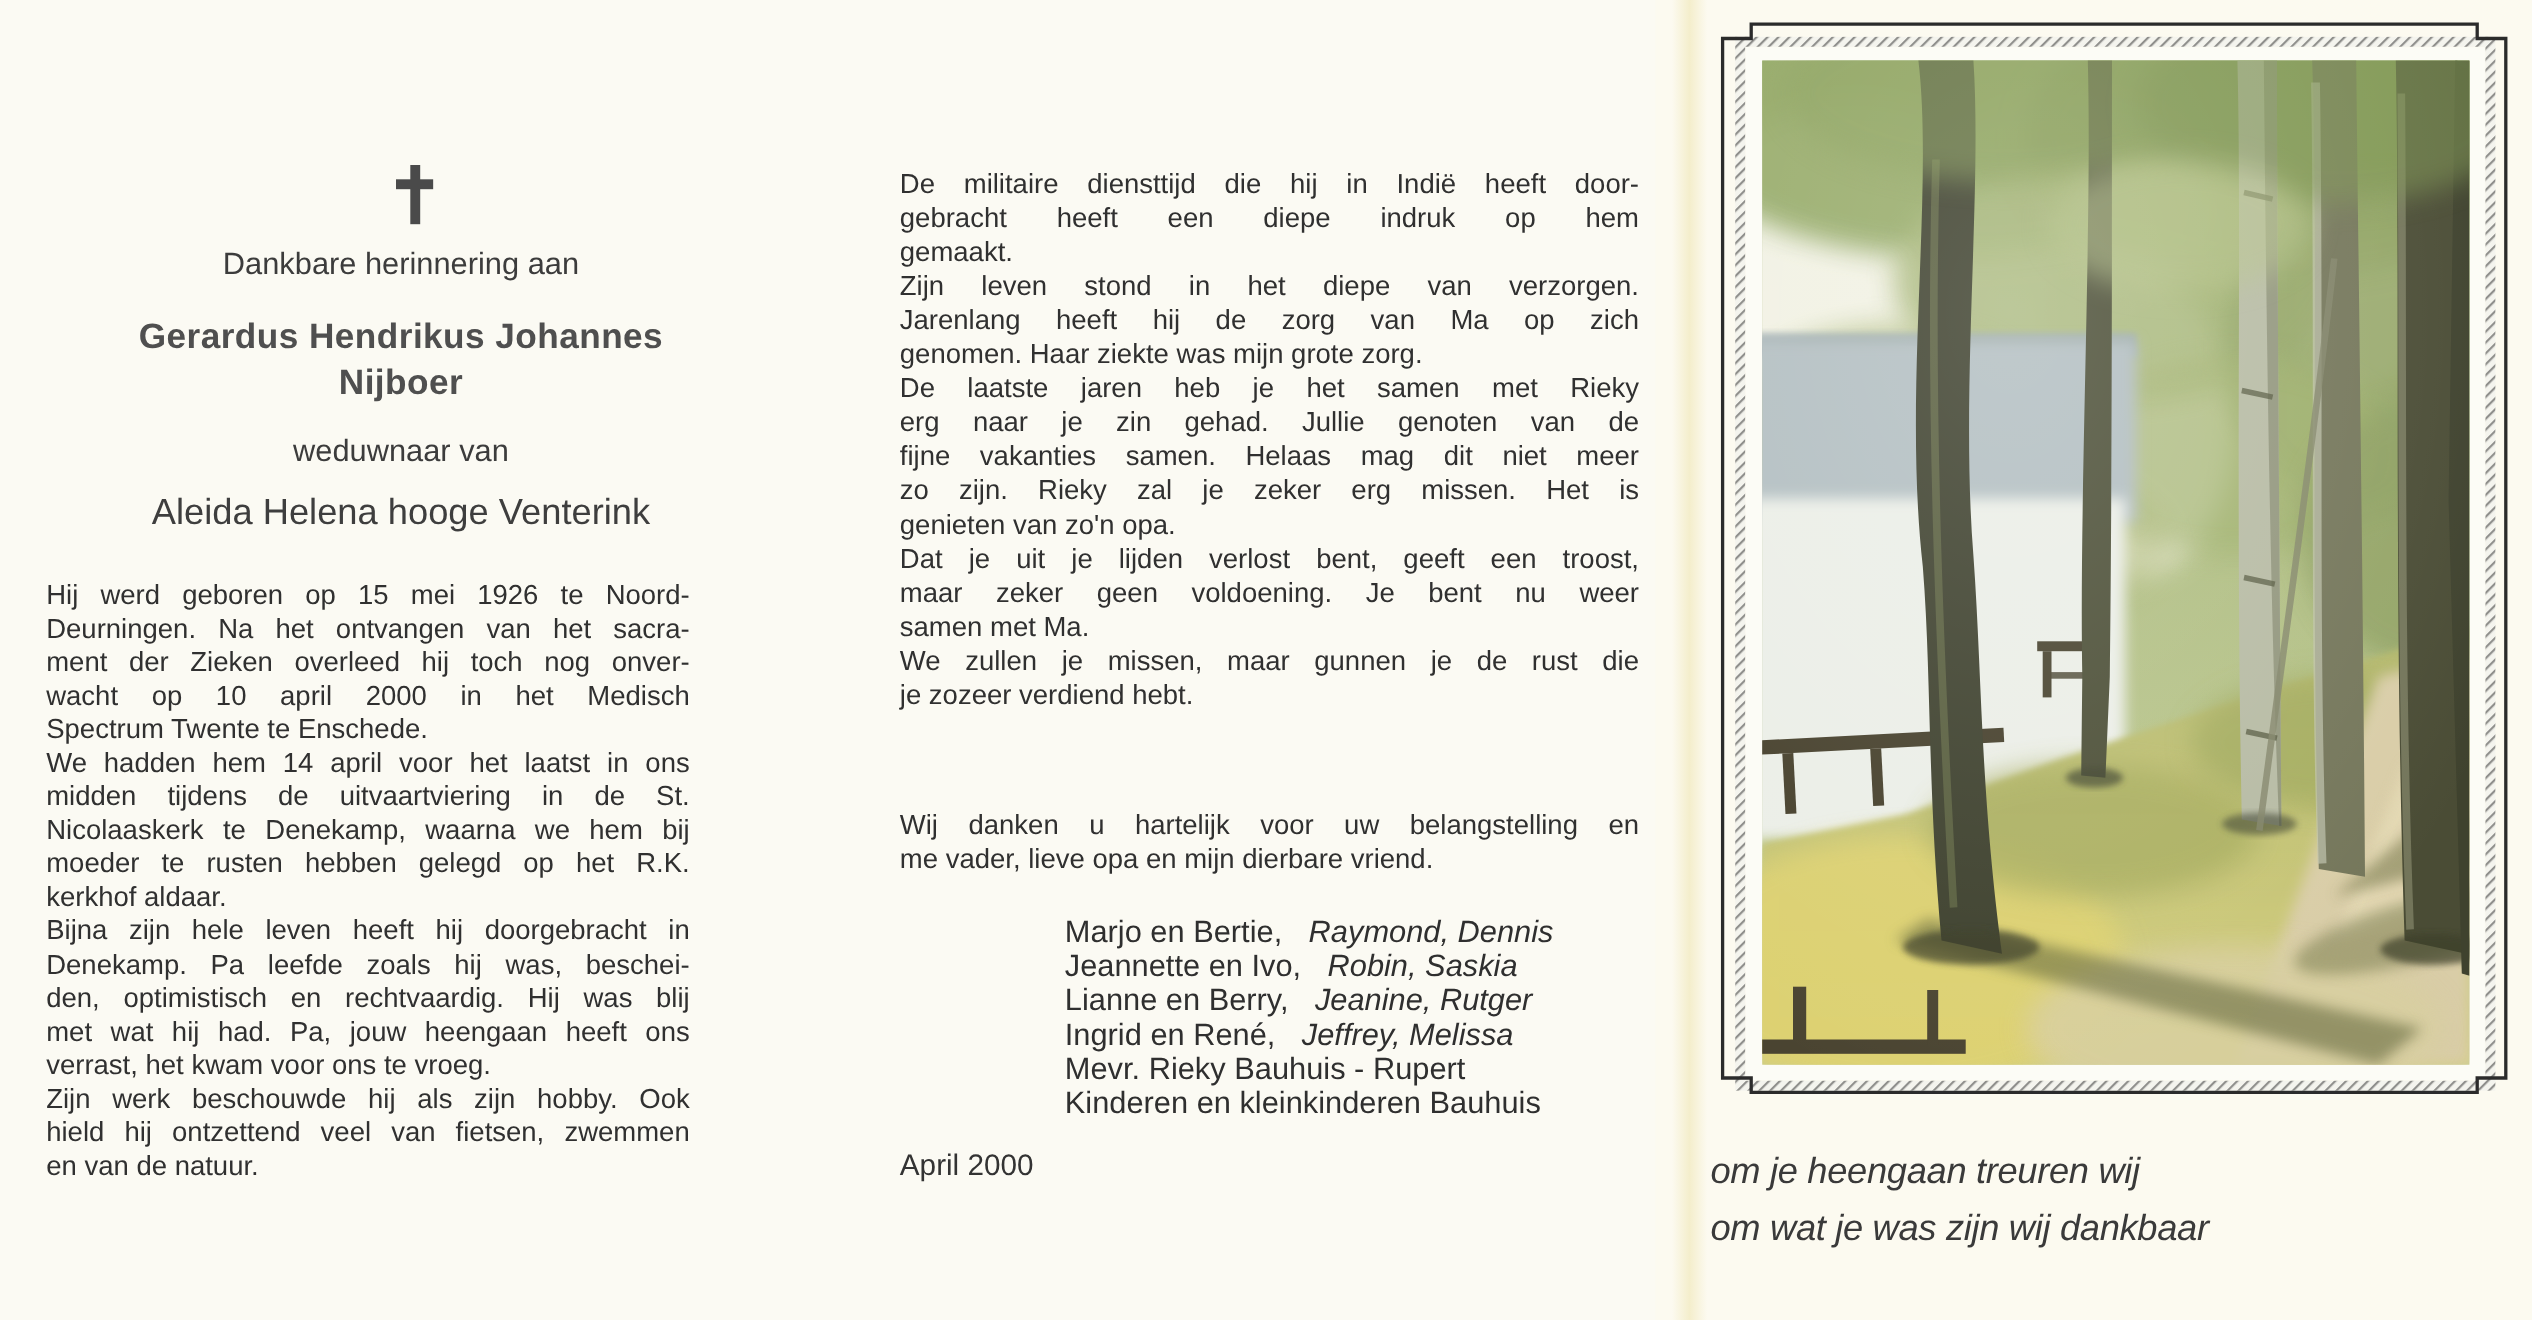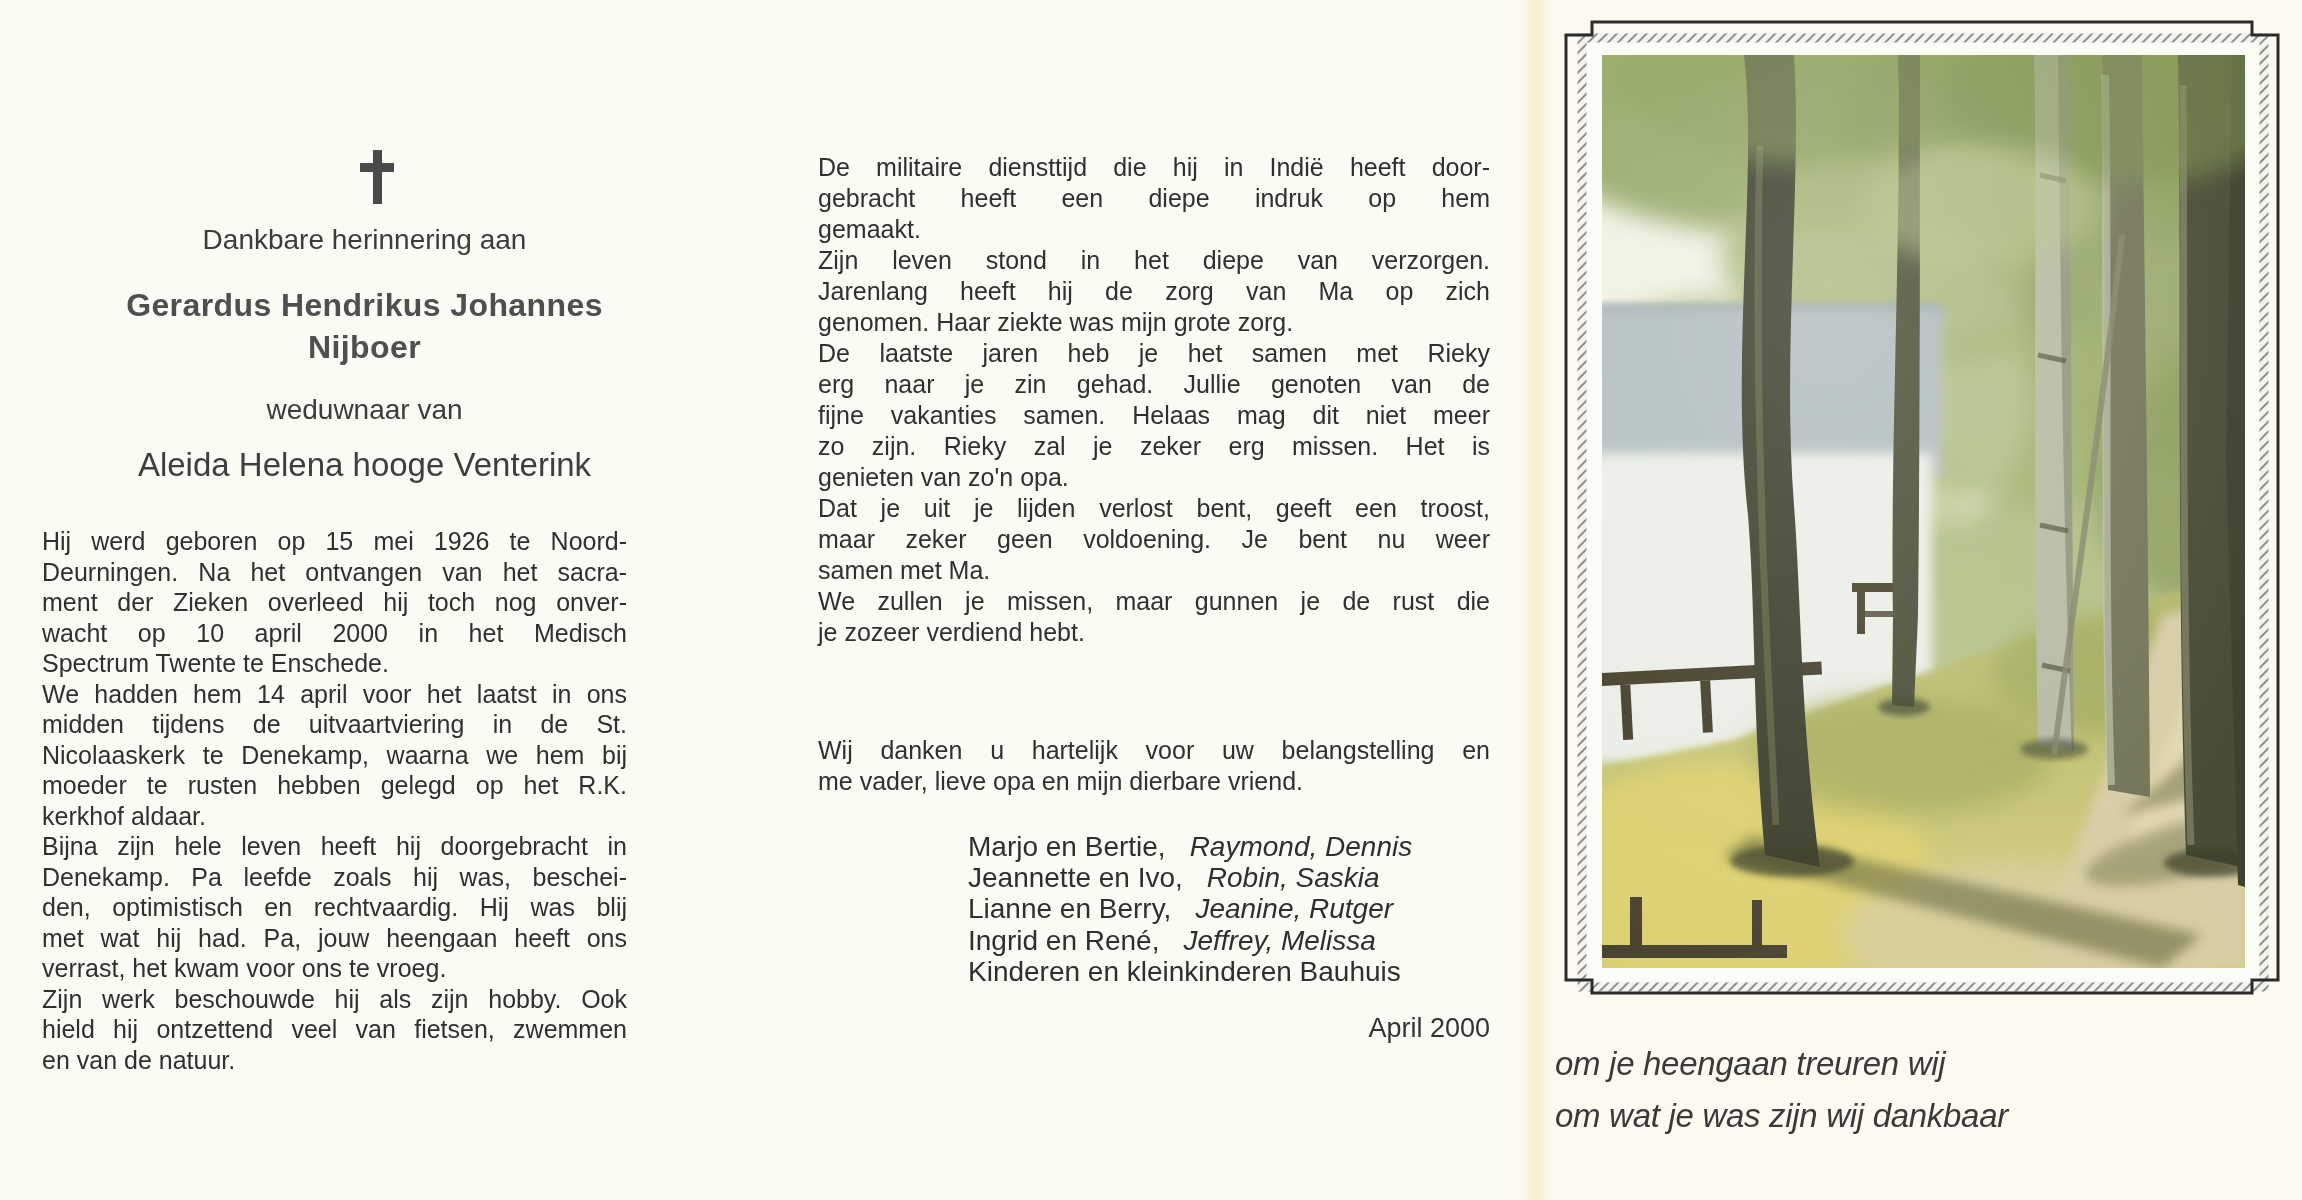--- a/index.html
+++ b/index.html
@@ -19,21 +19,21 @@
   .first-body{margin-top:42px;}
   .gap-top{}
   .body-block div{font-size:25px;line-height:30.5px;text-align:justify;text-align-last:justify;color:#303030;}
   .body-block div:last-child{text-align-last:left;}
   
   .col-mid{position:absolute;left:818px;top:152px;width:672px;}
   .col-mid .body-block div{line-height:31px;}
   .thanks{margin-top:87px;}
   .names{margin-top:34px;margin-left:150px;font-size:28px;line-height:31.2px;color:#2f2f2f;}
   .names .children{font-style:italic;margin-left:24px;}
-  .date{margin-top:26px;font-size:27px;color:#333;text-align:right;}
+  .date{margin-top:26px;font-size:27px;color:#333;}
   
   .fold{position:absolute;left:1520px;top:0;width:32px;height:1200px;
         background:linear-gradient(90deg,rgba(240,232,180,0),rgba(236,226,168,.5),rgba(240,232,180,0));}
   .right-tint{position:absolute;left:1505px;top:0;width:797px;height:1200px;background:#fcfaf0;}
   .frame-svg{position:absolute;left:1558px;top:2px;}
   .caption{position:absolute;left:1555px;top:1038px;width:560px;text-align:left;
            font-style:italic;font-size:33px;line-height:52px;color:#3a3a3a;letter-spacing:-.3px;}
 </style>
 </head>
 <body>
@@ -121,20 +121,23 @@
         <span>Marjo en Bertie,</span><span class="children">Raymond, Dennis</span>
       </div>
       <div class="name-row">
         <span>Jeannette en Ivo,</span><span class="children">Robin, Saskia</span>
       </div>
       <div class="name-row">
         <span>Lianne en Berry,</span><span class="children">Jeanine, Rutger</span>
       </div>
       <div class="name-row">
         <span>Ingrid en René,</span><span class="children">Jeffrey, Melissa</span>
+      </div>
+      <div class="name-row">
+        <span>Mevr. Rieky Bauhuis - Rupert</span>
       </div>
       <div class="name-row">
         <span>Kinderen en kleinkinderen Bauhuis</span>
       </div>
     </div>
 
     <div class="date">April 2000</div>
   </section>
 
   <div class="right-tint"></div>

